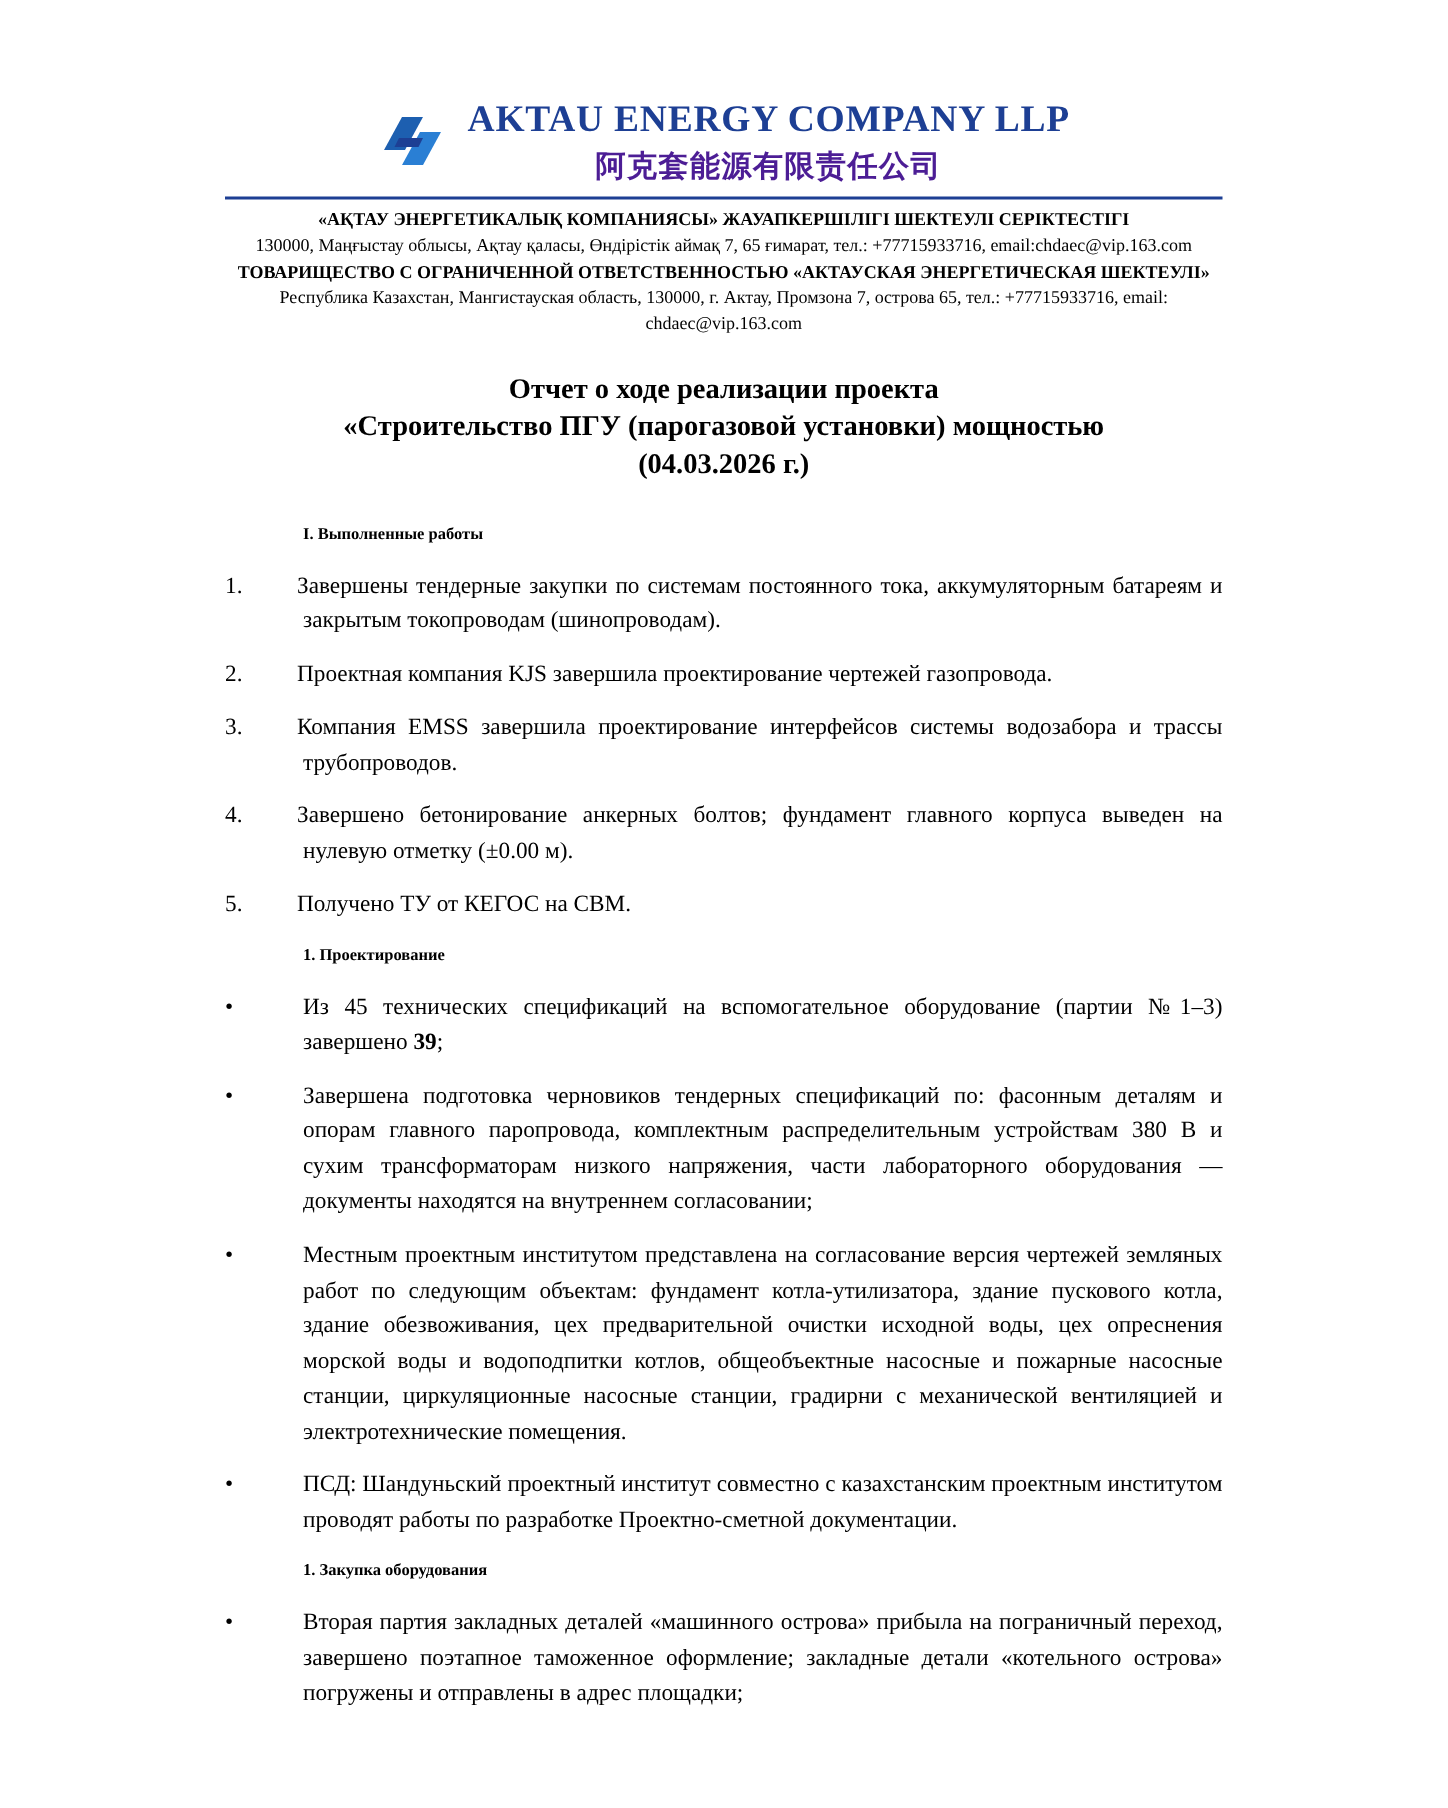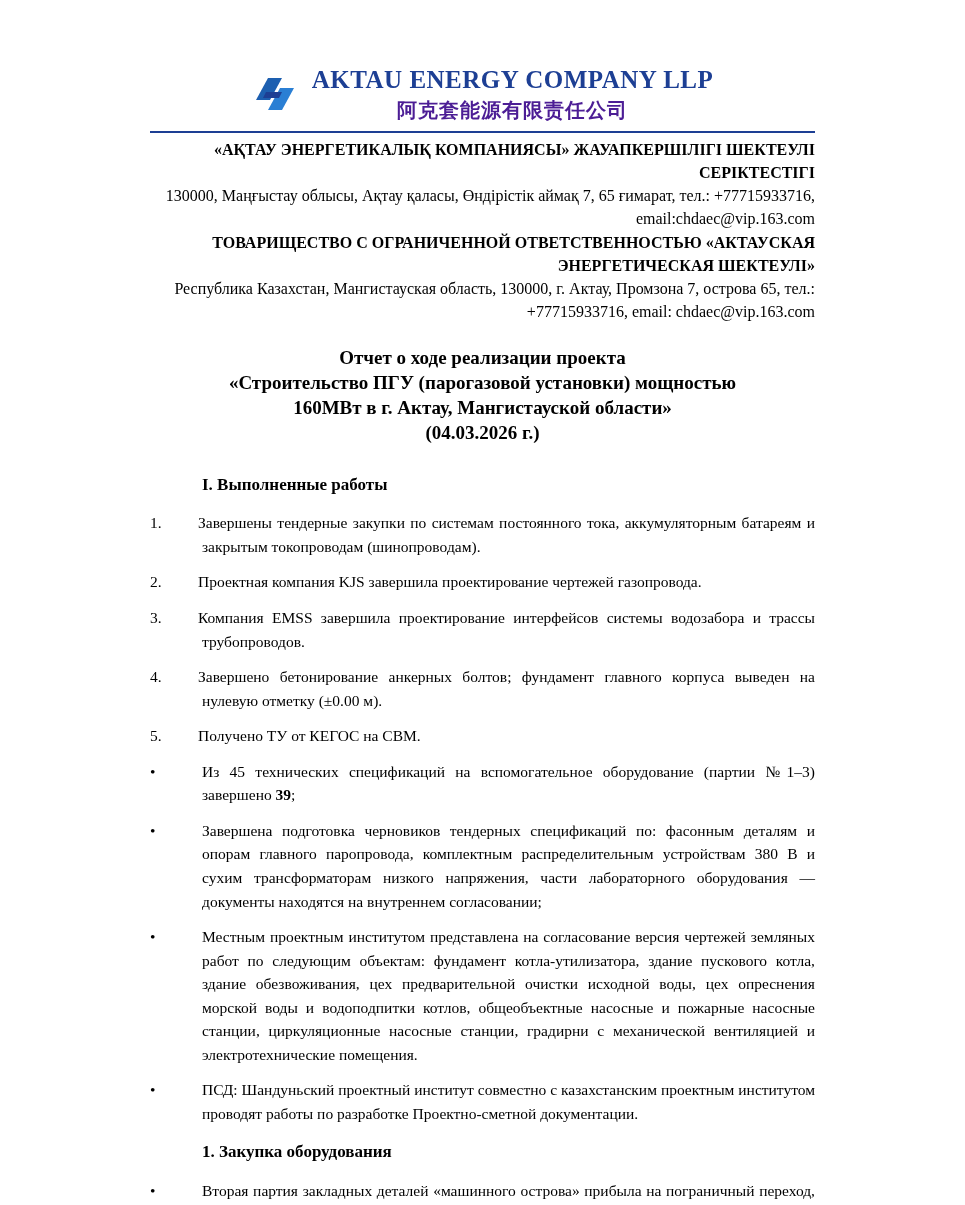--- a/index.html
+++ b/index.html
@@ -58,22 +58,22 @@
     letter-spacing: 1px;
   }
 
   .rule {
     border: none;
     border-top: 2px solid #1d3f94;
     margin: 8px 0 5px 0;
   }
 
   .addr {
-    text-align: right;
-    font-size: 16px;
+    text-align: center;
+    font-size: 12px;
     line-height: 1.45;
     color: #000;
   }
   .addr .b {
     font-weight: bold;
   }
   .addr-line {
     margin: 0;
   }
 
@@ -90,21 +90,21 @@
   
   .body {
     margin-top: 26px;
     font-size: 15.5px;
     line-height: 1.52;
   }
   .section-head {
     font-weight: bold;
     margin: 0 0 2px 0;
     padding-left: 52px;
-    font-size: 17px;
+    font-size: 11px;
   }
   .section-head.tight { margin-top: 14px; }
   .numlist, .bullist {
     margin: 0;
     padding: 0;
     list-style: none;
   }
   .numlist li, .bullist li {
     position: relative;
     padding-left: 0;
@@ -156,21 +156,20 @@
   <div class="addr">
     <p class="addr-line b">«АҚТАУ ЭНЕРГЕТИКАЛЫҚ КОМПАНИЯСЫ» ЖАУАПКЕРШІЛІГІ ШЕКТЕУЛІ СЕРІКТЕСТІГІ</p>
     <p class="addr-line">130000, Маңғыстау облысы, Ақтау қаласы, Өндірістік аймақ 7, 65 ғимарат, тел.: +77715933716, email:chdaec@vip.163.com</p>
     <p class="addr-line b">ТОВАРИЩЕСТВО С ОГРАНИЧЕННОЙ ОТВЕТСТВЕННОСТЬЮ «АКТАУСКАЯ ЭНЕРГЕТИЧЕСКАЯ ШЕКТЕУЛІ»</p>
     <p class="addr-line">Республика Казахстан, Мангистауская область, 130000, г. Актау, Промзона 7, острова 65, тел.: +77715933716, email: chdaec@vip.163.com</p>
   </div>
 
   <div class="doc-title">
     <div>Отчет о ходе реализации проекта</div>
     <div>«Строительство ПГУ (парогазовой установки) мощностью</div>
-    <div>160МВт в г. Актау, Мангистауской области»</div>
     <div>(04.03.2026 г.)</div>
   </div>
 
   <div class="body">
 
     <p class="section-head" style="margin-top:18px;">I. Выполненные работы</p>
 
     <ul class="numlist">
       <li>
         <span class="ind" style="display:block;"><span class="marker">1.</span><span>Завершены тендерные закупки по системам постоянного тока, аккумуляторным батареям и закрытым токопроводам (шинопроводам).</span></span>
@@ -183,20 +182,21 @@
       </li>
       <li>
         <span class="ind" style="display:block;"><span class="marker">4.</span><span>Завершено бетонирование анкерных болтов; фундамент главного корпуса выведен на нулевую отметку (±0.00 м).</span></span>
       </li>
       <li>
         <span class="ind" style="display:block;"><span class="marker">5.</span><span>Получено ТУ от КЕГОС на СВМ.</span></span>
       </li>
     </ul>
 
 
+    <p class="section-head tight">1. Проектирование</p>
 
     <ul class="bullist">
       <li>
         <span class="ind-b" style="display:block;"><span class="bullet-glyph">•</span><span>Из 45 технических спецификаций на вспомогательное оборудование (партии №1–3) завершено </span><b class="inline-b">39</b><span>;</span></span>
       </li>
       <li>
         <span class="ind-b" style="display:block;"><span class="bullet-glyph">•</span><span>Завершена подготовка черновиков тендерных спецификаций по: фасонным деталям и опорам главного паропровода, комплектным распределительным устройствам 380 В и сухим трансформаторам низкого напряжения, части лабораторного оборудования — документы находятся на внутреннем согласовании;</span></span>
       </li>
       <li>
         <span class="ind-b" style="display:block;"><span class="bullet-glyph">•</span><span>Местным проектным институтом представлена на согласование версия чертежей земляных работ по следующим объектам: фундамент котла-утилизатора, здание пускового котла, здание обезвоживания, цех предварительной очистки исходной воды, цех опреснения морской воды и водоподпитки котлов, общеобъектные насосные и пожарные насосные станции, циркуляционные насосные станции, градирни с механической вентиляцией и электротехнические помещения.</span></span>

